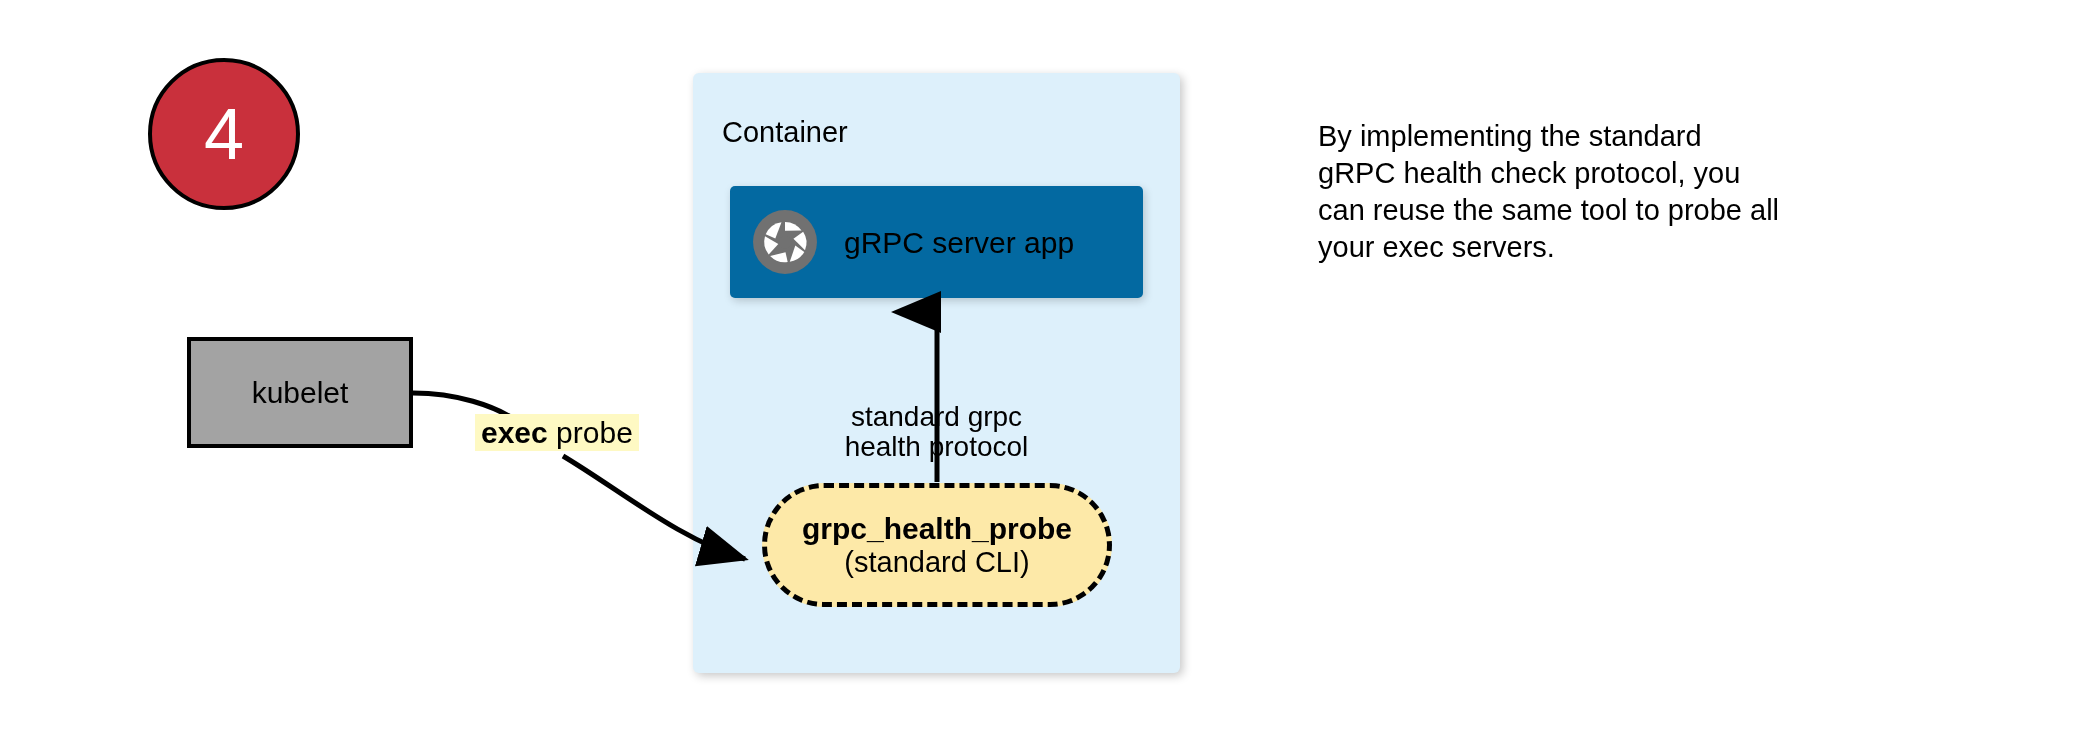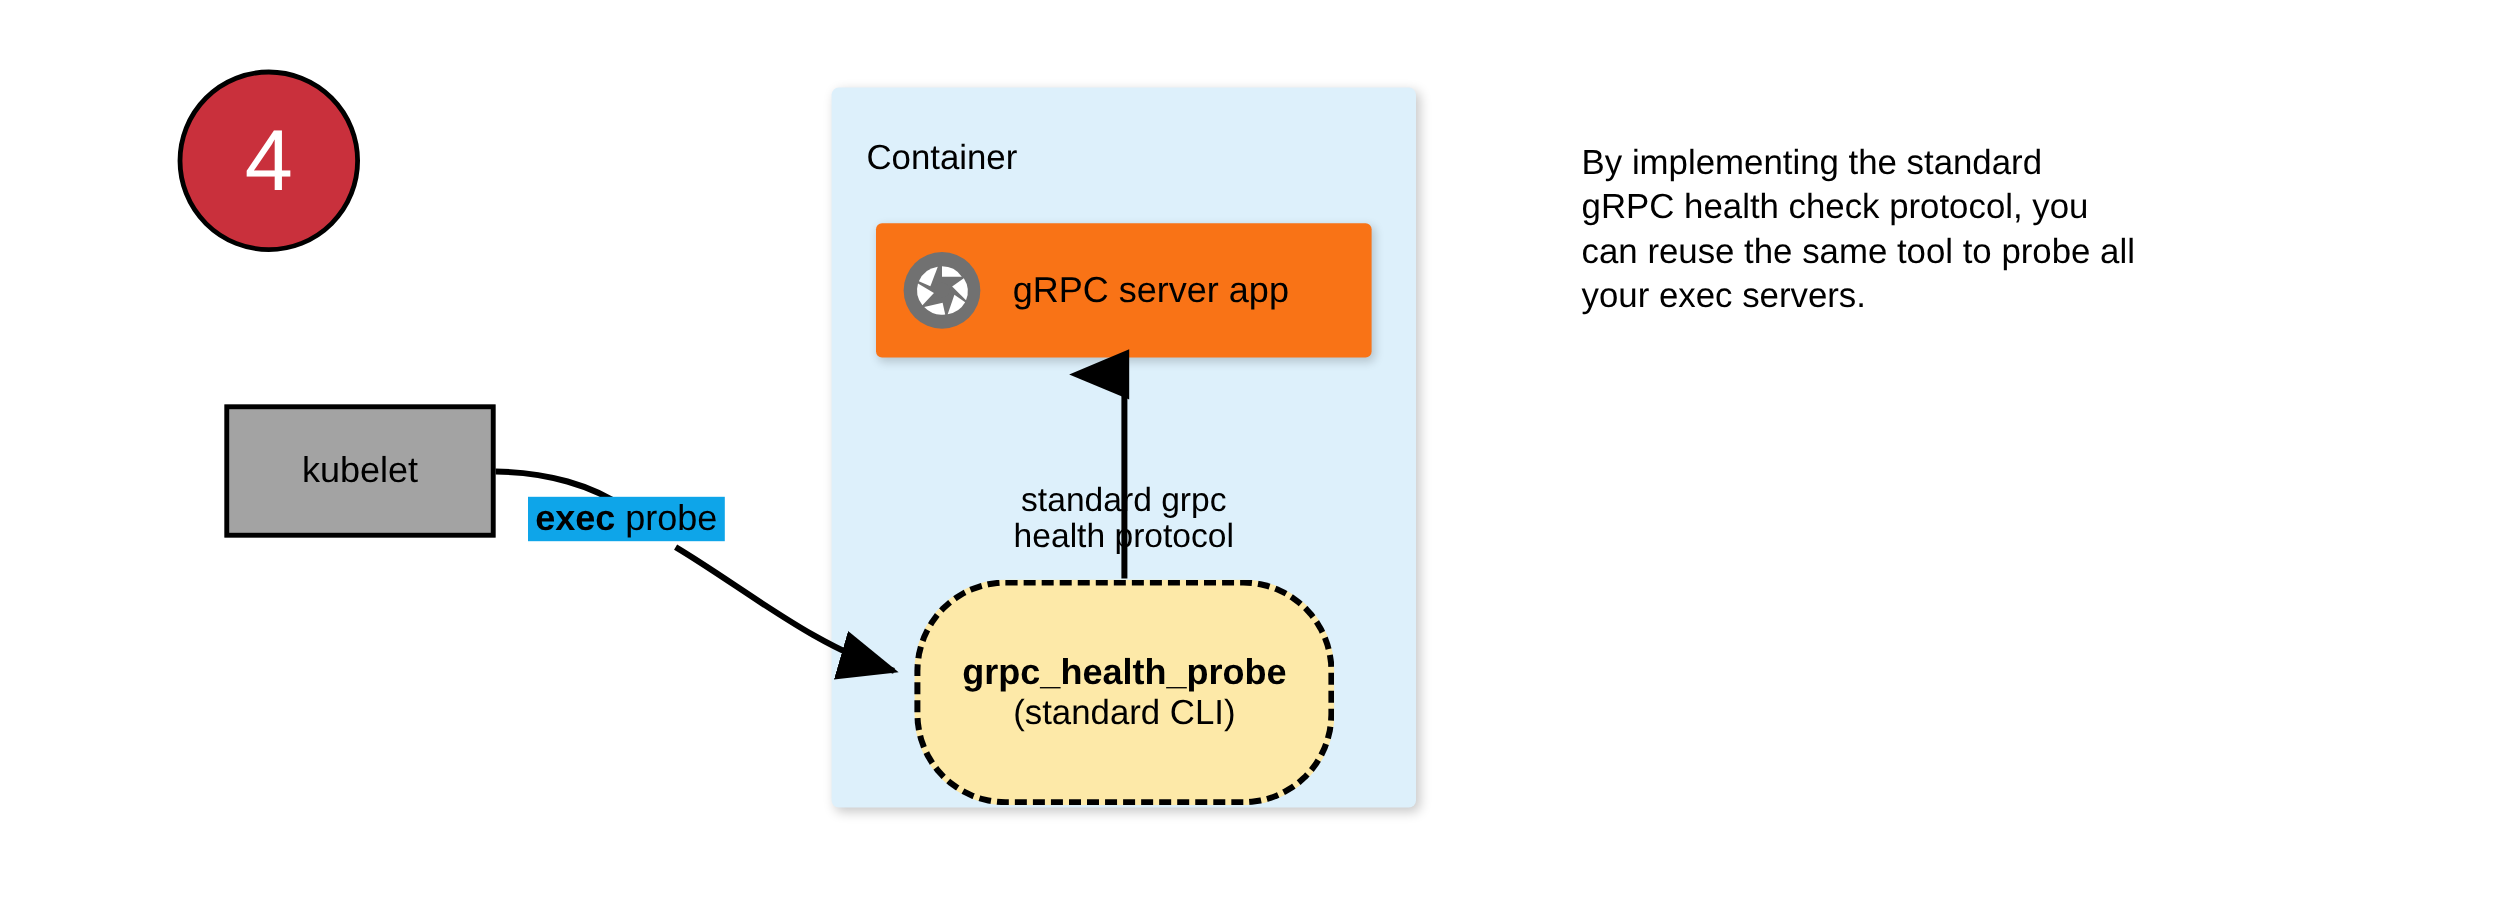--- a/index.html
+++ b/index.html
@@ -61,26 +61,26 @@
     justify-content: center;
   }
   .kubelet-label {
     font-size: 30px;
     line-height: 1.1;
   }
 
   
   .exec-probe-label {
     position: absolute;
-    left: 440px;
+    left: 475px;
     top: 414px;
     font-size: 30px;
     line-height: 1.1;
     white-space: nowrap;
-    background: #0ea5e9;
+    background: #fef9c3;
     padding: 2px 6px;
   }
   .exec-probe-label .strong { font-weight: bold; }
 
   
   .container-panel {
     position: absolute;
     left: 693px;
     top: 73px;
     width: 487px;
@@ -98,21 +98,21 @@
     margin-top: 18px;
   }
 
   
   .grpc-server-card {
     position: absolute;
     left: 730px;
     top: 186px;
     width: 413px;
     height: 112px;
-    background: #f97316;
+    background: #0369a1;
     border-radius: 5px;
     box-shadow: 2px 3px 8px rgba(0,0,0,0.18);
     display: flex;
     align-items: center;
     padding-left: 22px;
     box-sizing: border-box;
   }
   .grpc-icon {
     width: 66px;
     height: 66px;
@@ -136,21 +136,21 @@
     margin-top: 40px;
   }
   .protocol-label .line { display: block; }
 
   
   .probe-box {
     position: absolute;
     left: 762px;
     top: 483px;
     width: 350px;
-    height: 188px;
+    height: 124px;
     background: #fde9a8;
     border: 5px dashed #000000;
     border-radius: 76px;
     box-sizing: border-box;
     display: flex;
     flex-direction: column;
     align-items: center;
     justify-content: center;
   }
   .probe-title {

